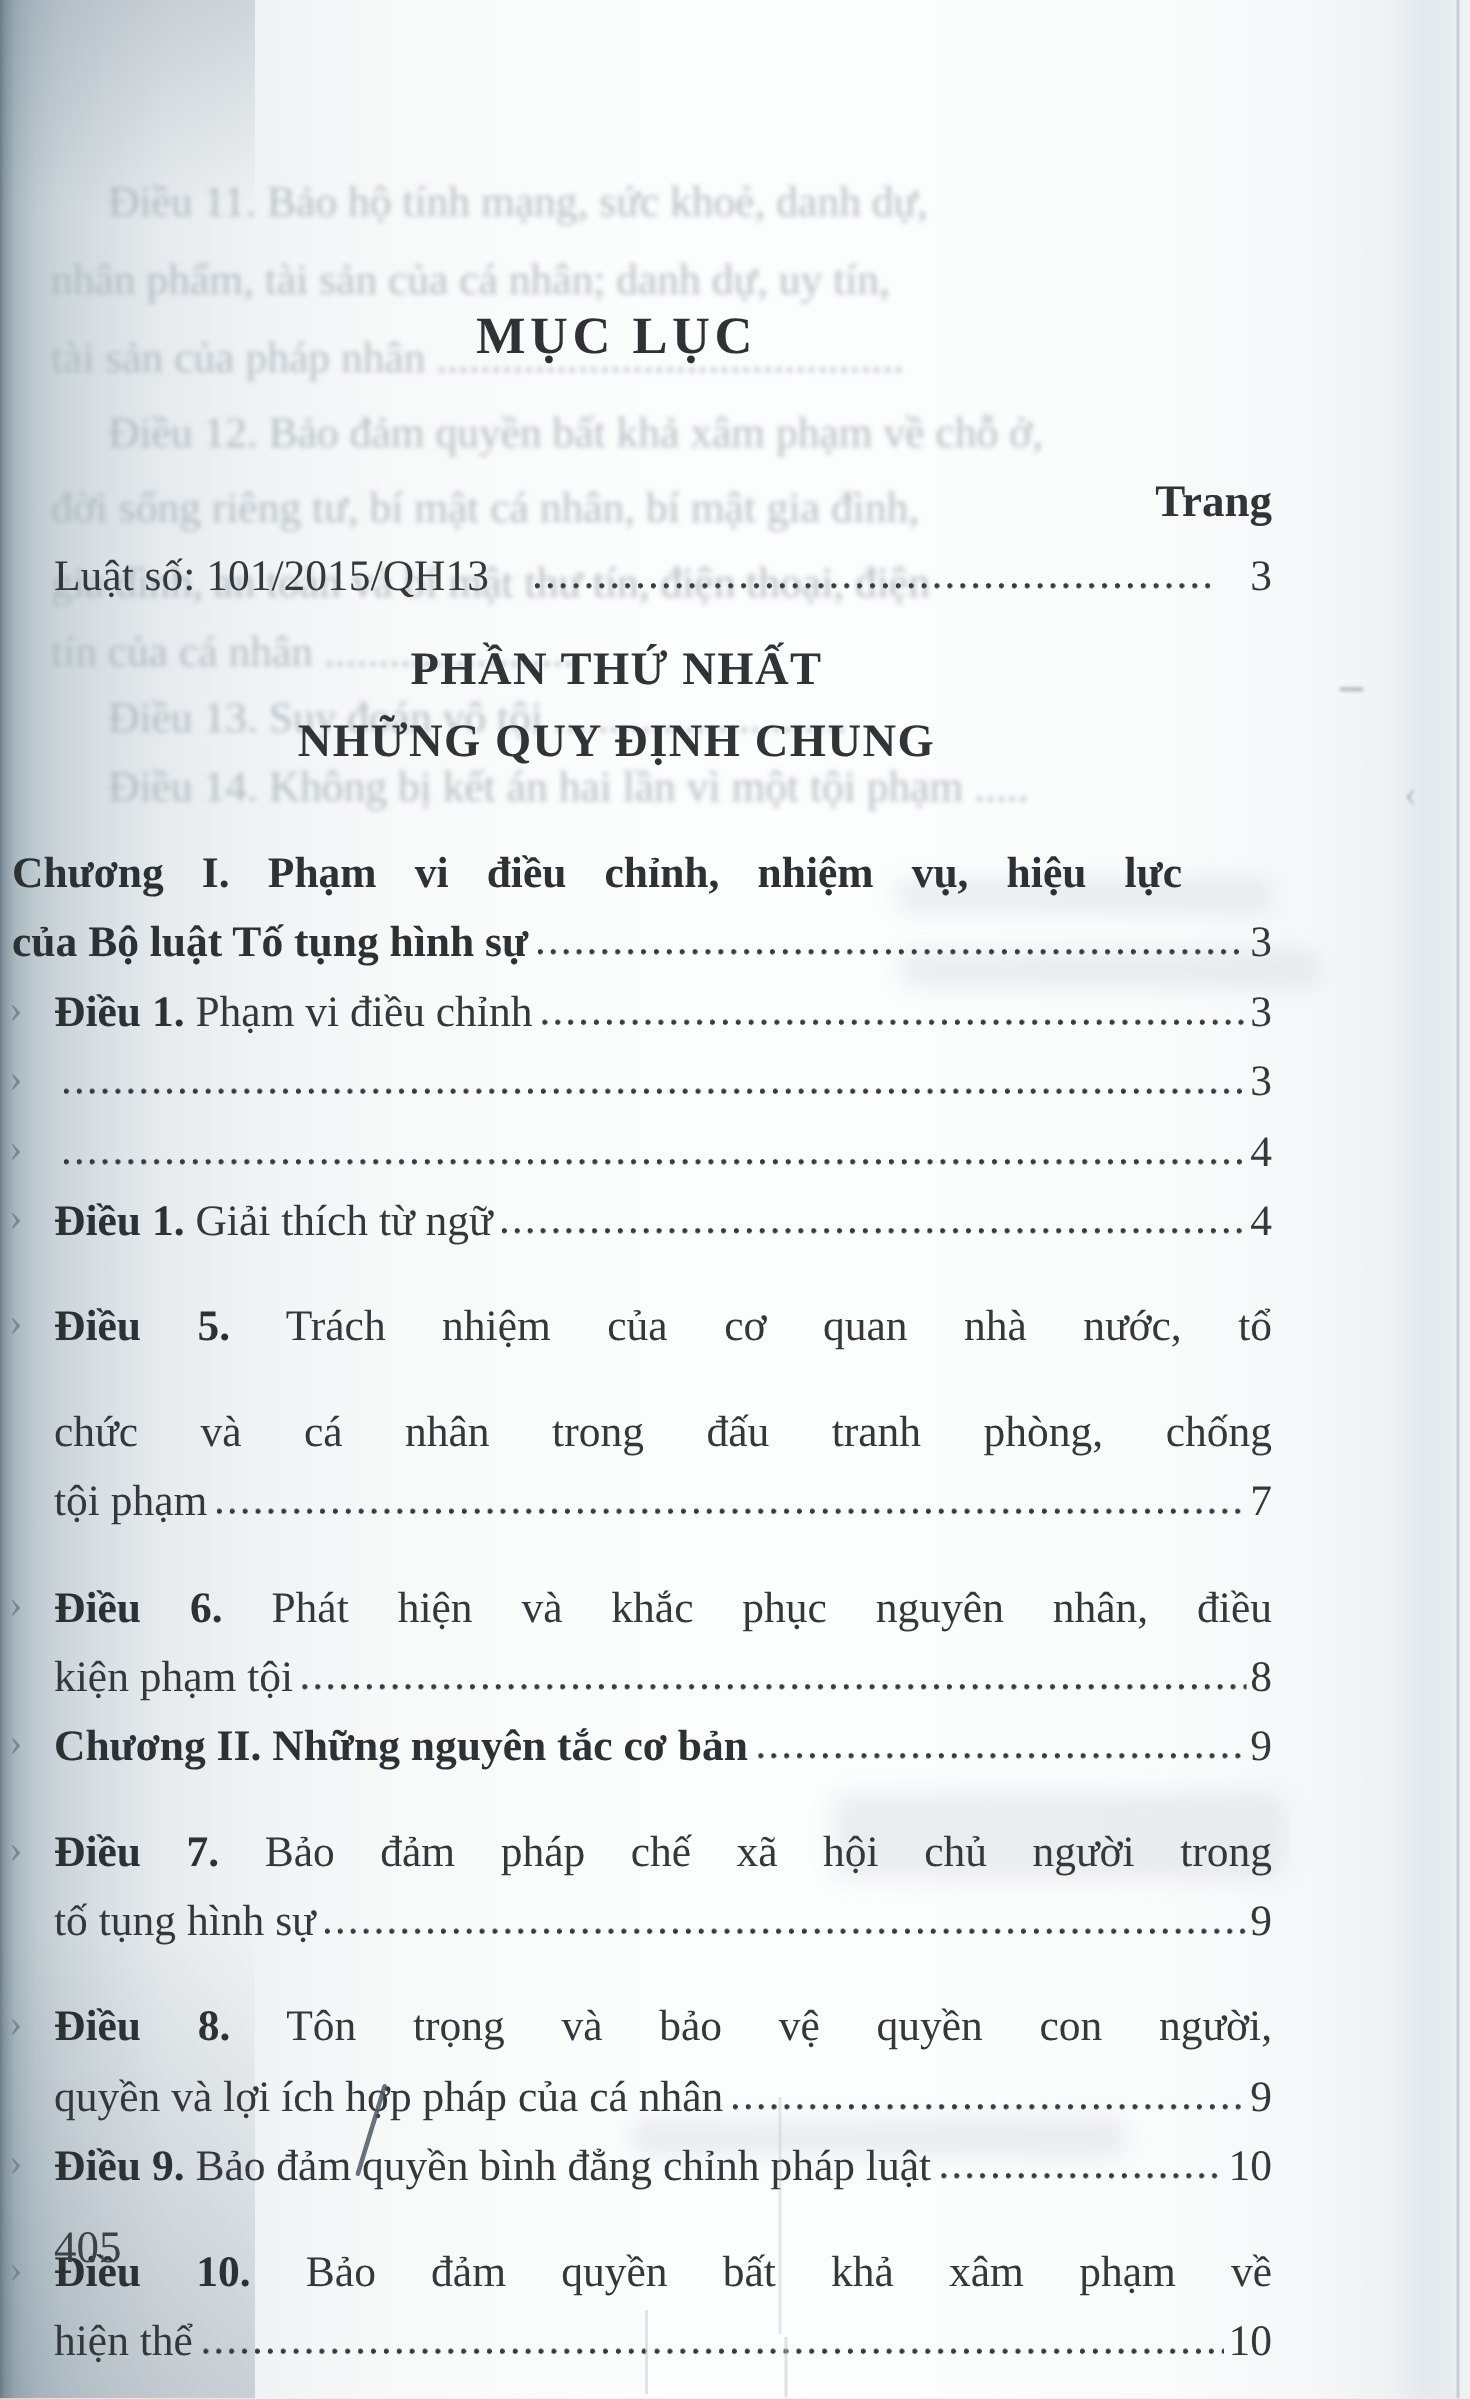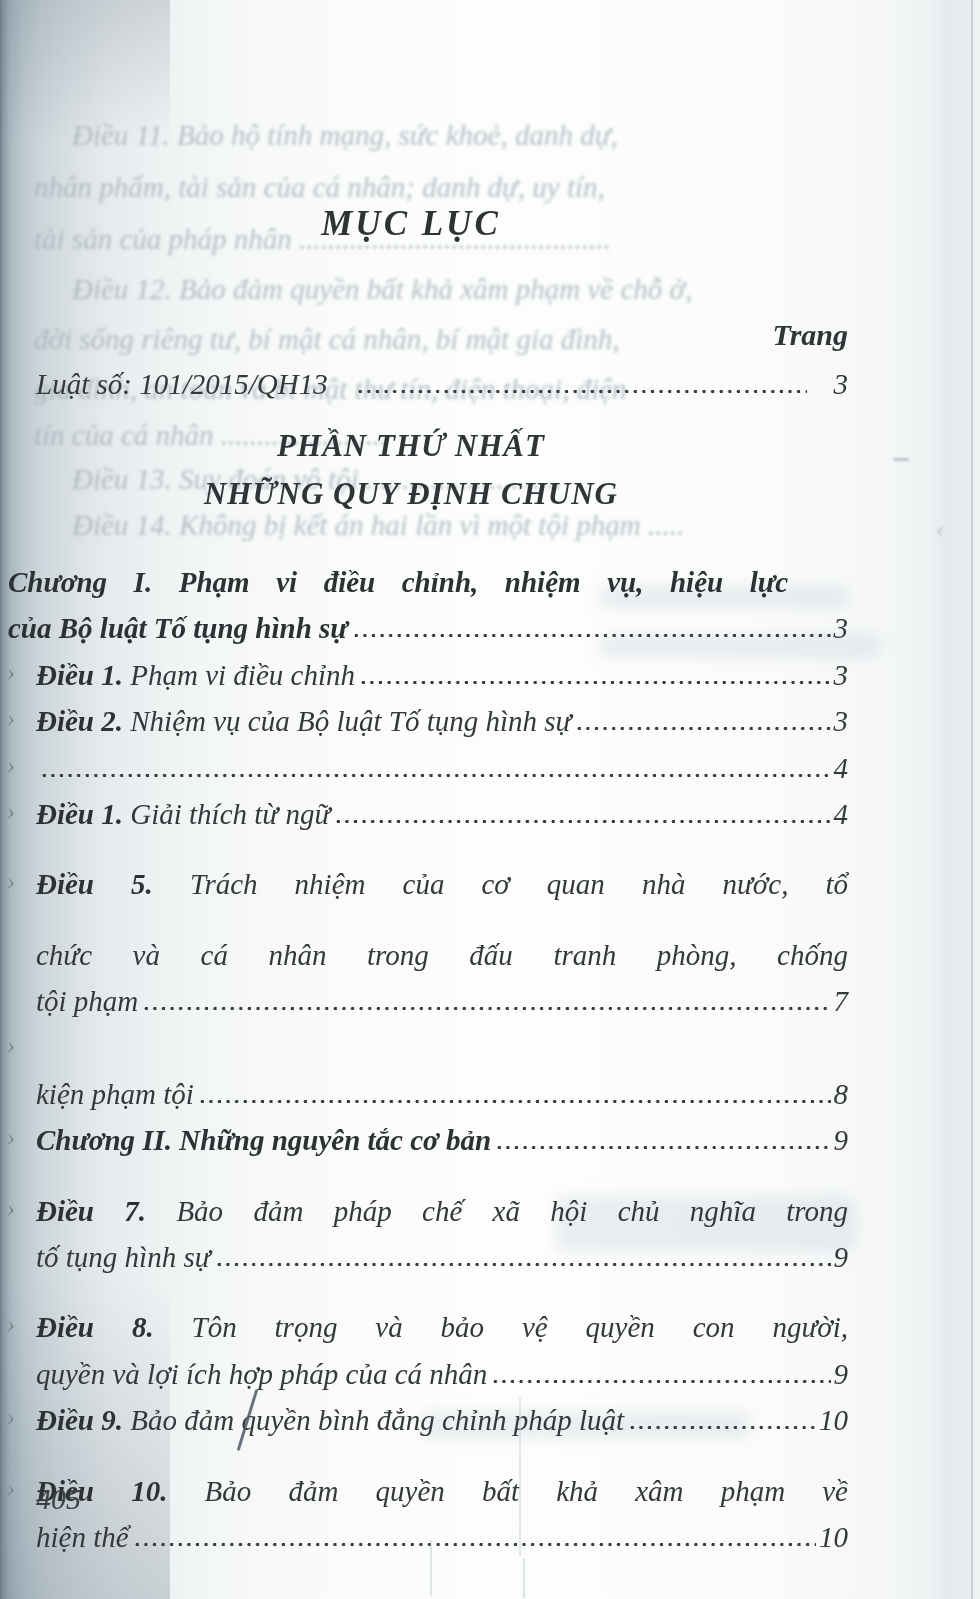--- a/index.html
+++ b/index.html
@@ -4,21 +4,20 @@
 <style>
   html,body{margin:0;padding:0;background:#e9edef;}
   .page{
     position:relative; width:980px; height:1599px; overflow:hidden;
     font-family:"Liberation Serif","DejaVu Serif",serif;
     color:#34383a;
     background:linear-gradient(90deg,
       #6e7e89 0px,#8a9aa4 3px,#a9b8c0 10px,#bfcad1 24px,#ccd5da 40px,
       #d9e0e4 70px,#e7ebed 110px,#f0f3f4 170px,#f7f9f9 255px,#fbfcfc 390px,
       #fcfdfd 55%,#fafbfb 78%,#f5f7f8 90%,#eef2f3 94.6%,#e3e9ec 97%,#e8edf0 98.6%,#eff3f4 100%);
-    font-style:italic;
   }
   .gutter-shade{position:absolute;left:0;top:0;bottom:0;width:170px;
     background:linear-gradient(180deg, rgba(88,108,124,.22) 0%, rgba(88,108,124,0) 9%,
       rgba(88,108,124,0) 80%, rgba(88,108,124,.26) 100%);}
   .edge-line{position:absolute;top:0;bottom:0;width:2px;background:rgba(165,182,192,.55);}
 
   
   .ghost-layer{position:absolute;inset:0;z-index:1;}
   .ghost{position:absolute;color:#a9b4ba;font-size:29px;line-height:34px;
     white-space:nowrap;filter:blur(1.6px);opacity:.85;}
@@ -113,21 +112,20 @@
           <span class="pg">3</span>
         </div>
         <div class="row">
           <span class="chev">›</span>
           <span class="body"><b class="lbl">Điều 1.</b> <span class="txt">Phạm vi điều chỉnh</span></span>
           <span class="dots"></span>
           <span class="pg">3</span>
         </div>
         <div class="row">
           <span class="chev">›</span>
-          <span class="body"><b class="lbl">Điều 2.</b> <span class="txt">Nhiệm vụ của Bộ luật Tố tụng hình sự</span></span>
           <span class="dots"></span>
           <span class="pg">3</span>
         </div>
         <div class="row">
           <span class="chev">›</span>
           <span class="dots"></span>
           <span class="pg">4</span>
         </div>
         <div class="row">
           <span class="chev">›</span>
@@ -142,35 +140,36 @@
         <div class="row justify">
           <span class="body"> <span class="txt">chức và cá nhân trong đấu tranh phòng, chống</span></span>
         </div>
         <div class="row">
           <span class="body"> <span class="txt">tội phạm</span></span>
           <span class="dots"></span>
           <span class="pg"> 7</span>
         </div>
         <div class="row justify">
           <span class="chev">›</span>
+          <span class="body"><b class="lbl">Điều 6.</b> <span class="txt">Phát hiện và khắc phục nguyên nhân, điều</span></span>
         </div>
         <div class="row">
           <span class="body"> <span class="txt">kiện phạm tội</span></span>
           <span class="dots"></span>
           <span class="pg">8</span>
         </div>
         <div class="row boldline">
           <span class="chev">›</span>
           <span class="body"><b class="lbl">Chương II.</b> <span class="txt">Những nguyên tắc cơ bản</span></span>
           <span class="dots"></span>
           <span class="pg">9</span>
         </div>
         <div class="row justify">
           <span class="chev">›</span>
-          <span class="body"><b class="lbl">Điều 7.</b> <span class="txt">Bảo đảm pháp chế xã hội chủ nghĩa trong</span></span>
+          <span class="body"><b class="lbl">Điều 7.</b> <span class="txt">Bảo đảm pháp chế xã hội chủ người trong</span></span>
         </div>
         <div class="row">
           <span class="body"> <span class="txt">tố tụng hình sự</span></span>
           <span class="dots"></span>
           <span class="pg">9</span>
         </div>
         <div class="row justify">
           <span class="chev">›</span>
           <span class="body"><b class="lbl">Điều 8.</b> <span class="txt">Tôn trọng và bảo vệ quyền con người,</span></span>
         </div>

